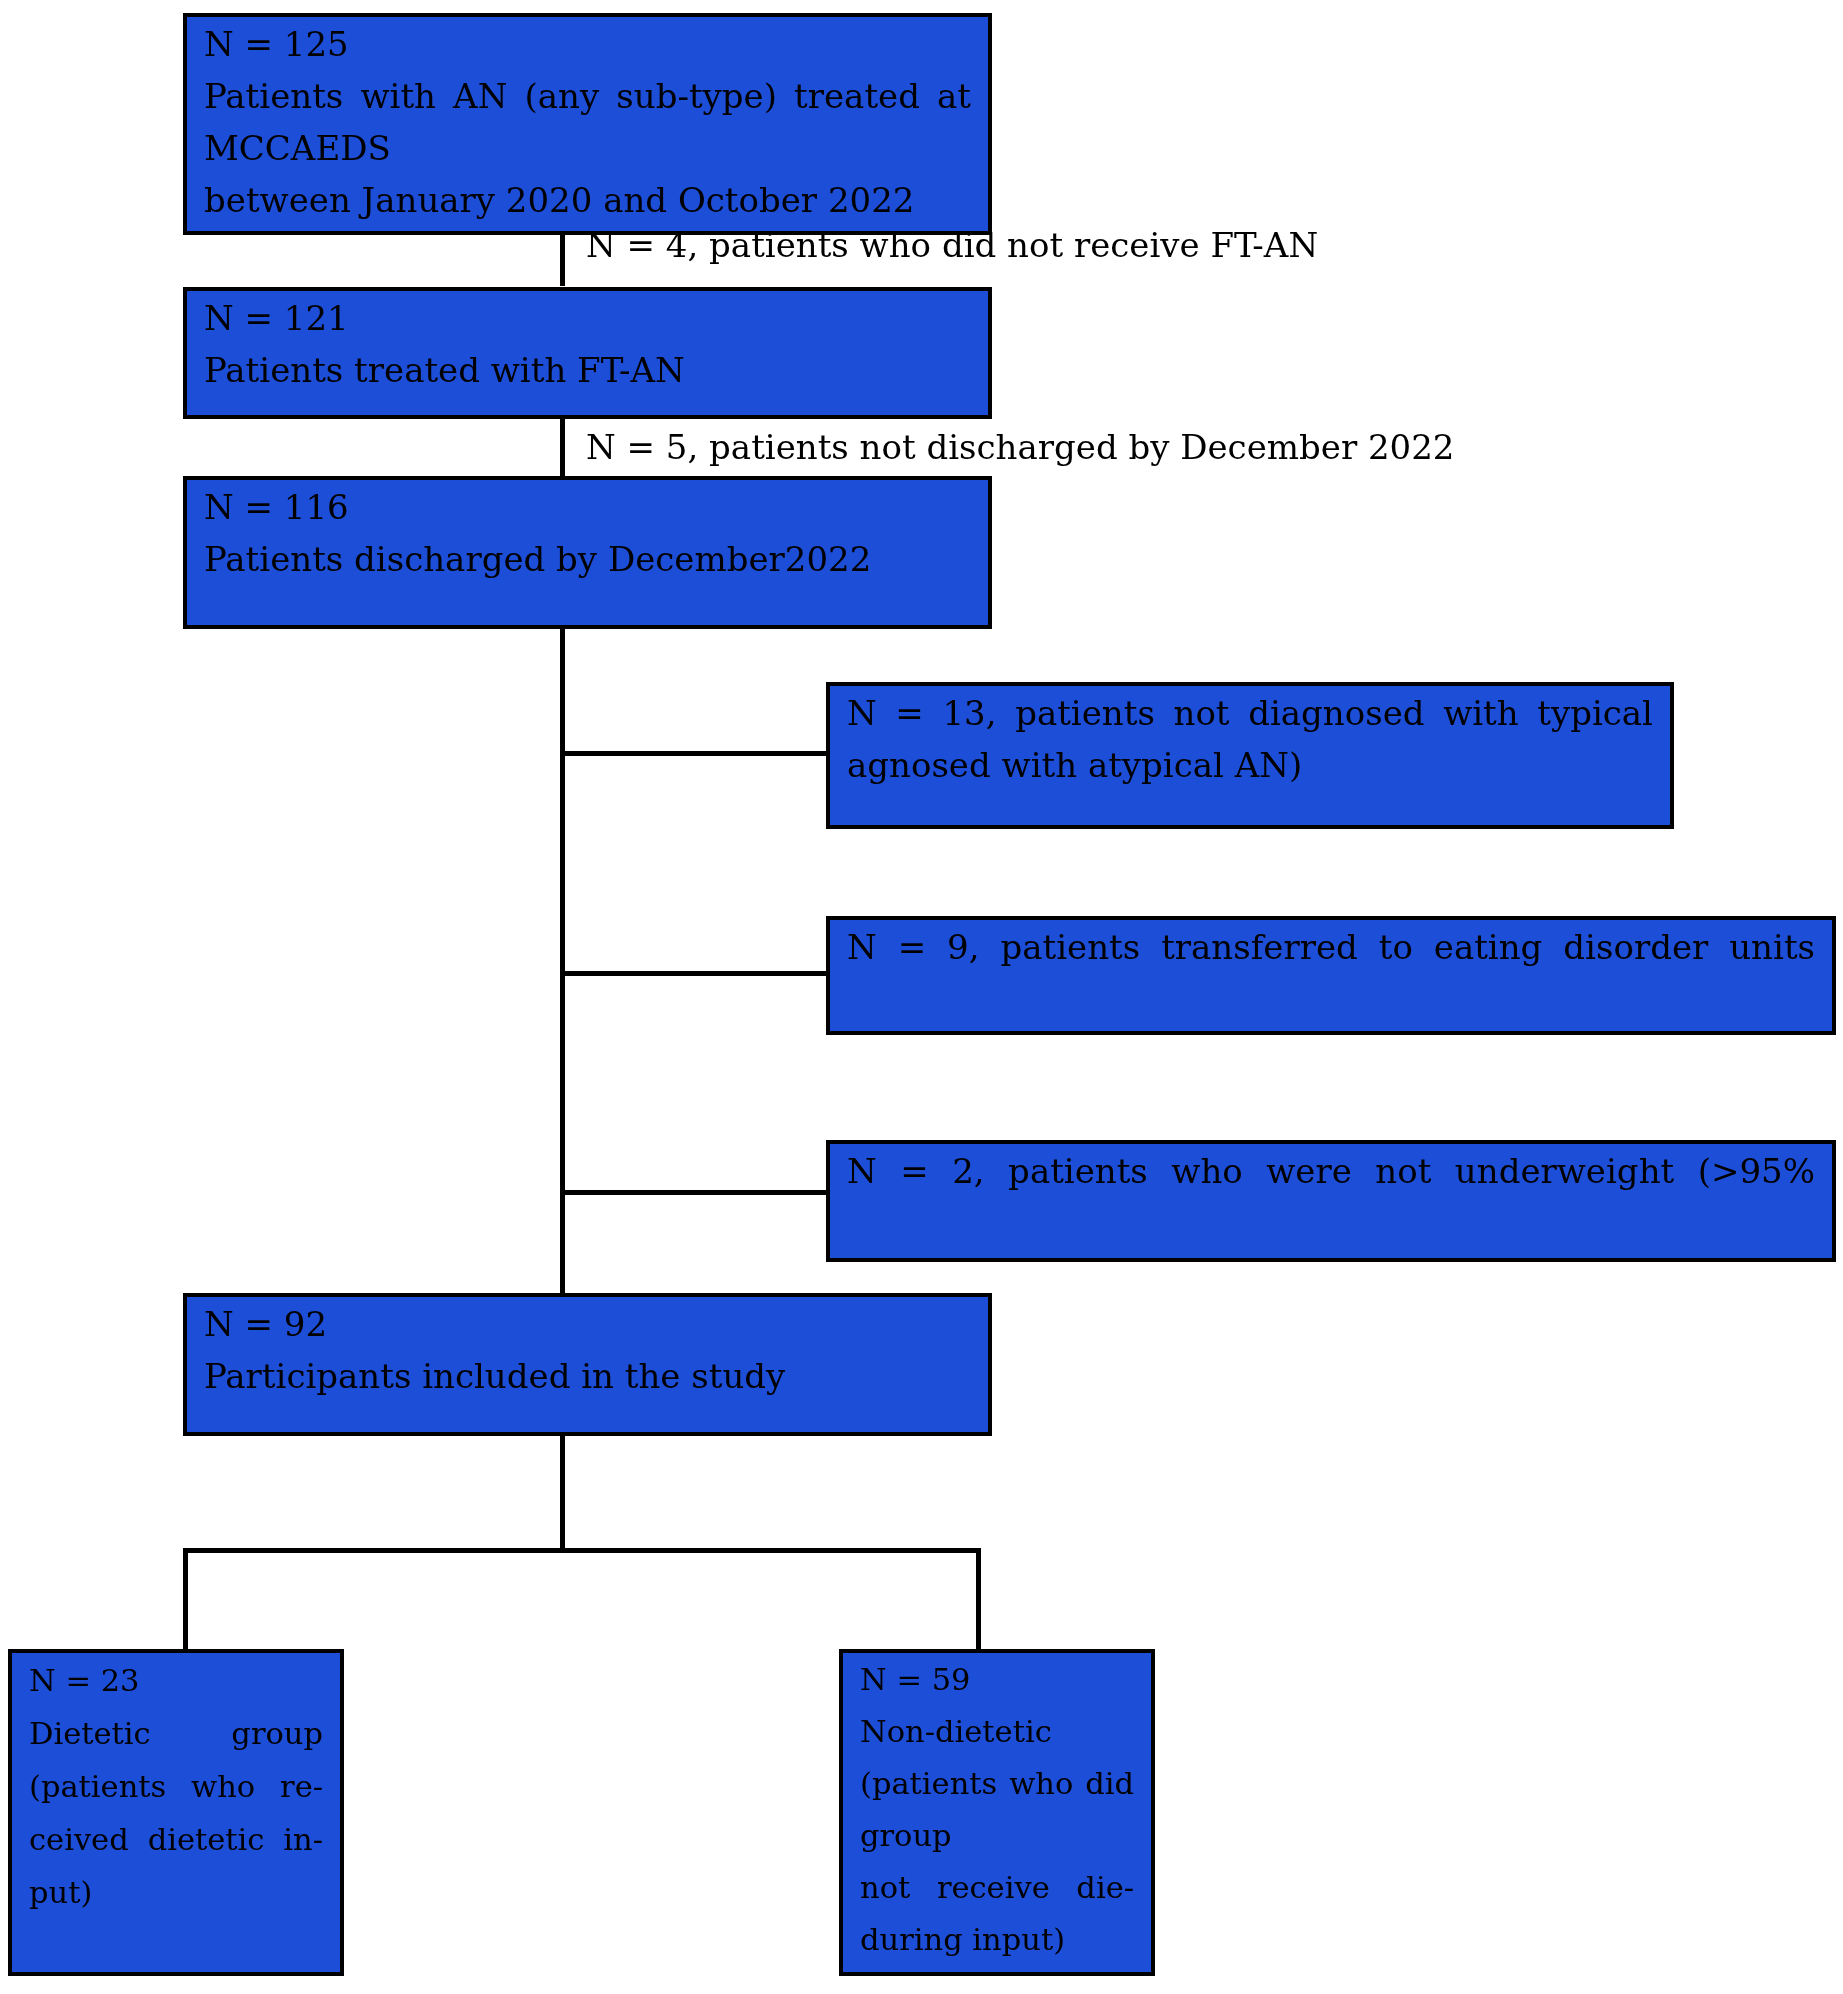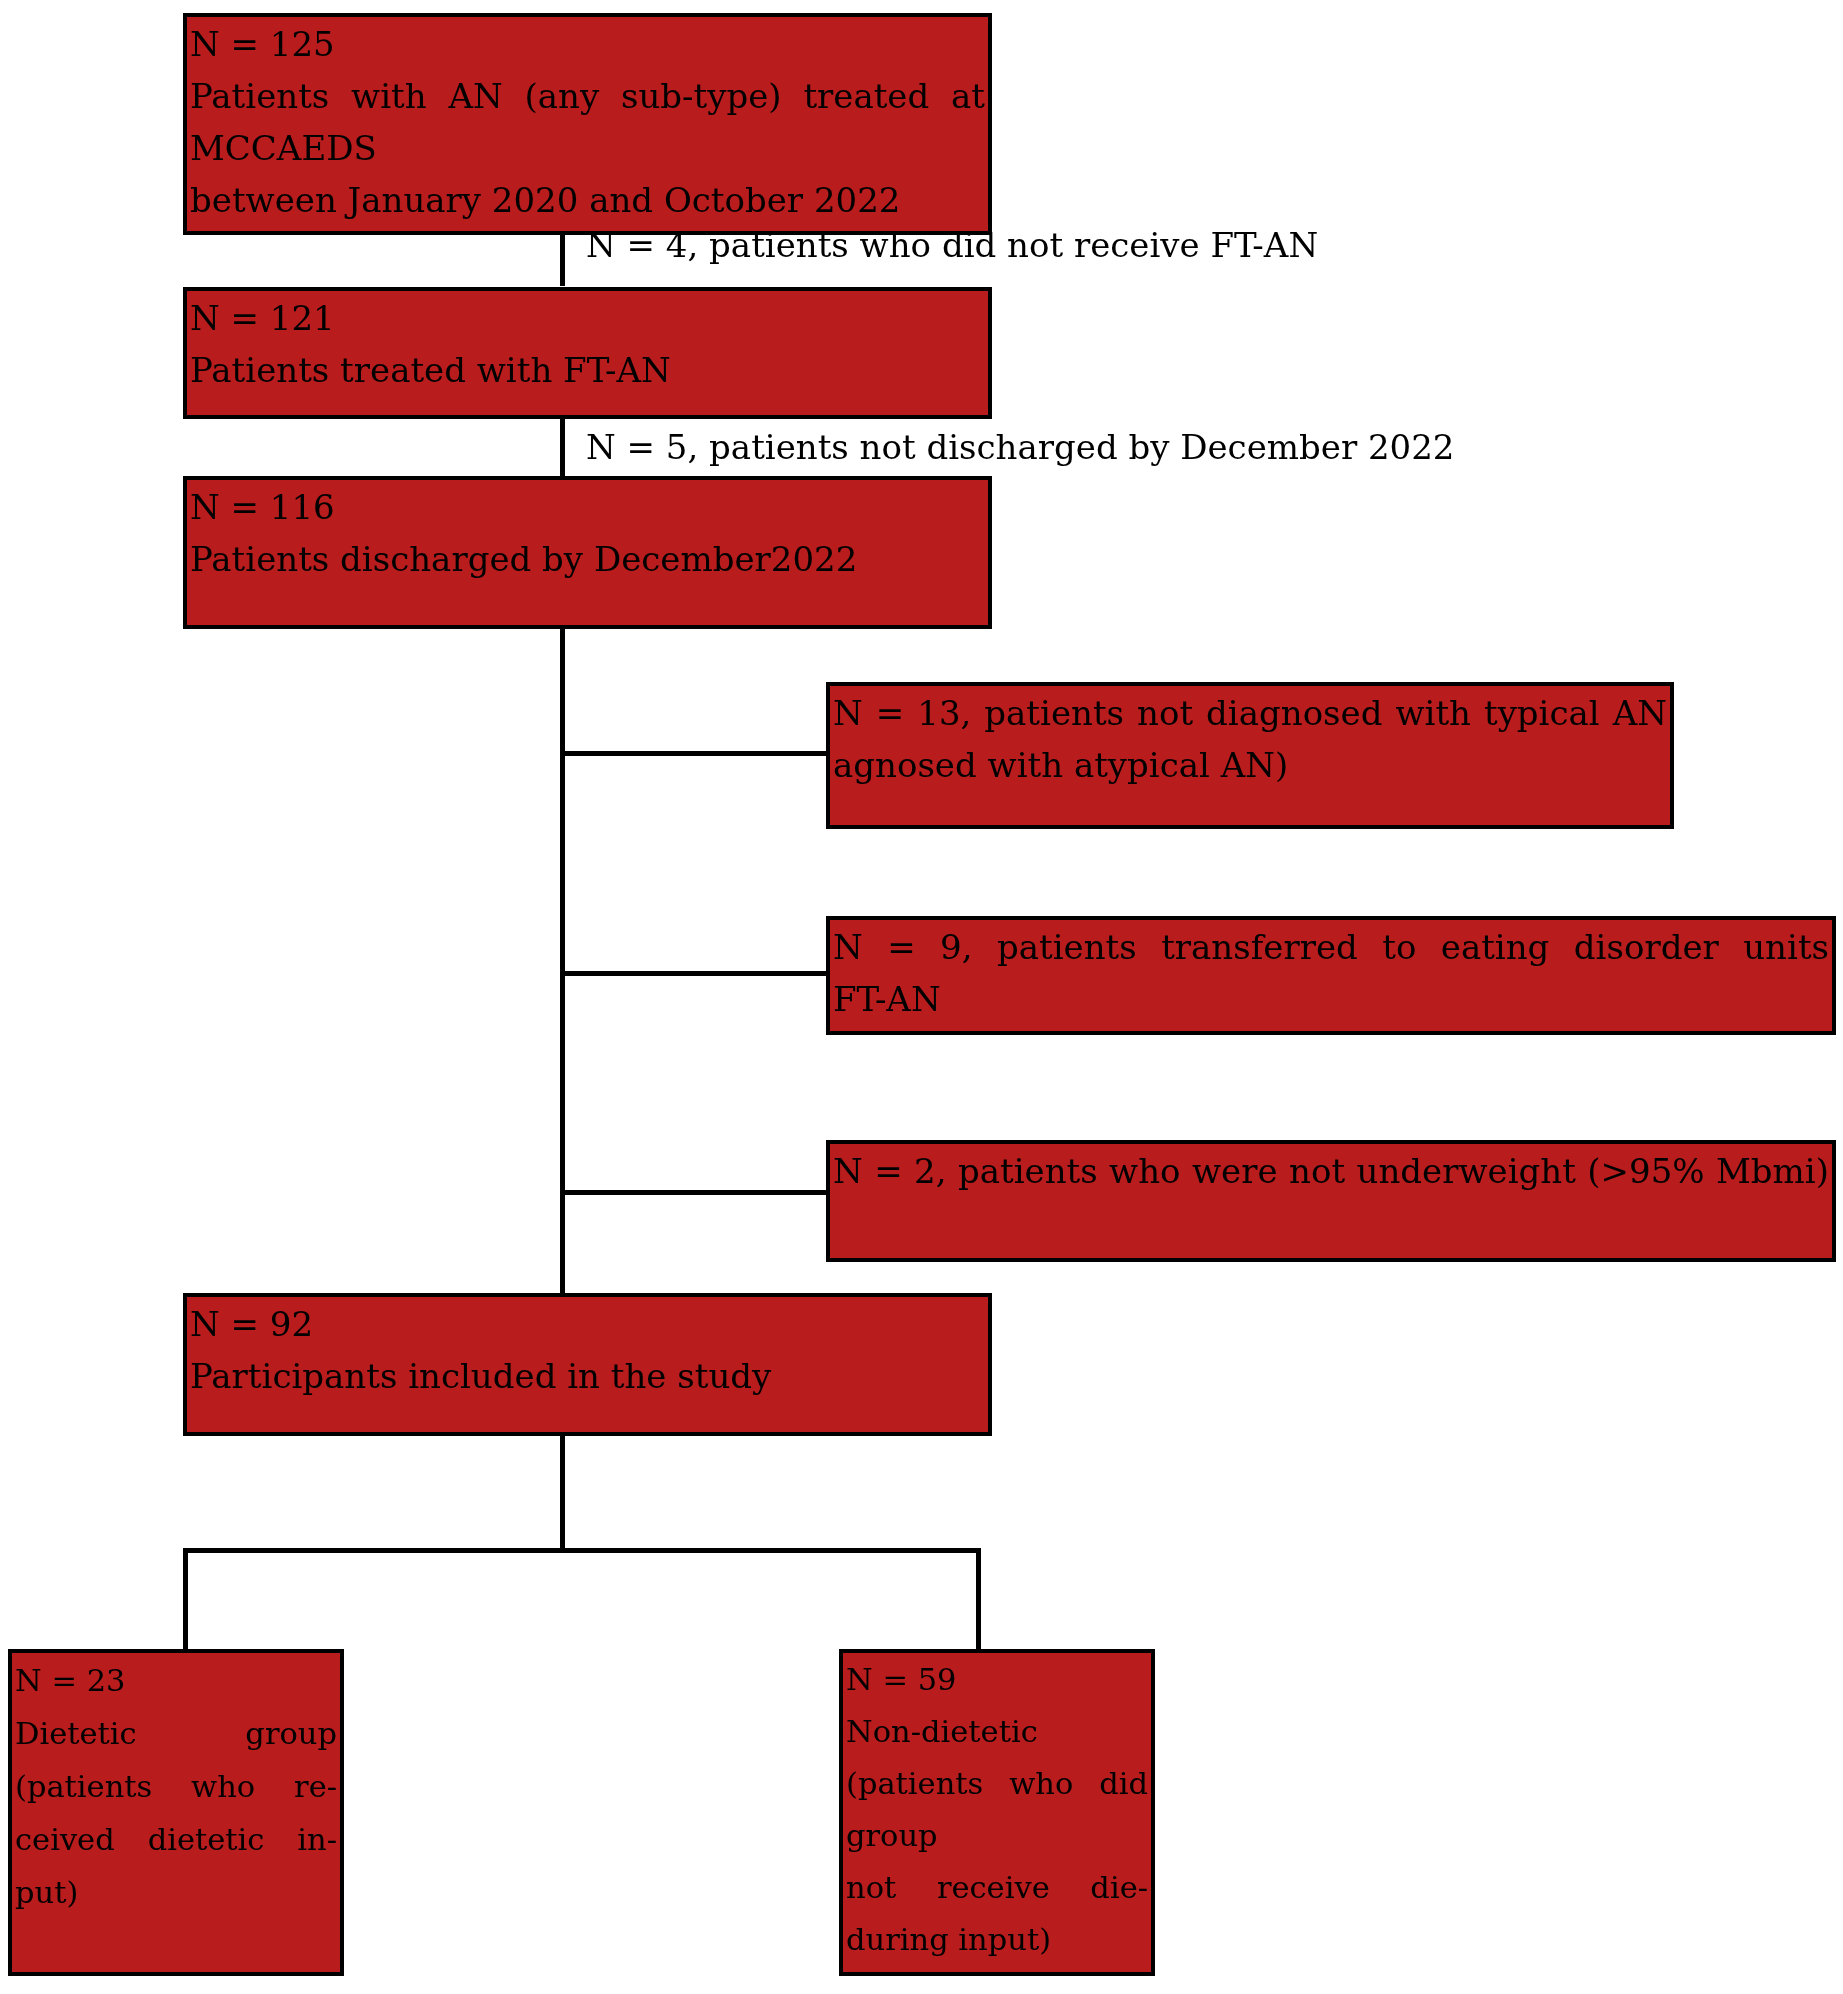--- a/index.html
+++ b/index.html
@@ -8,22 +8,22 @@
     width: 1843px;
     height: 1995px;
     background: #ffffff;
     font-family: "DejaVu Serif", serif;
     color: #000000;
   }
   .box {
     position: absolute;
     box-sizing: border-box;
     border: 4.8px solid #000000;
-    background: #b91c1c;
-    padding: 1px 3px;
+    background: #1d4ed8;
+    padding: 1px 17px;
     overflow: hidden;
   }
   .ln {
     font-size: 34px;
     line-height: 52px;
     height: 52px;
     white-space: normal;
     overflow: hidden;
   }
   .just {
@@ -109,21 +109,20 @@
   <div class="conn h9"></div>
   <div class="conn h2"></div>
 
   <div class="box e13">
     <div class="ln just">N = 13, patients not diagnosed with typical AN (i.e., di-</div>
     <div class="ln">agnosed with atypical AN)</div>
   </div>
 
   <div class="box e9">
     <div class="ln just">N = 9, patients transferred to eating disorder units during</div>
-    <div class="ln">FT-AN</div>
   </div>
 
   <div class="box e2">
     <div class="ln just">N = 2, patients who were not underweight (&gt;95% Mbmi)</div>
   </div>
 
   <div class="box b92">
     <div class="ln">N = 92</div>
     <div class="ln">Participants included in the study</div>
   </div>

